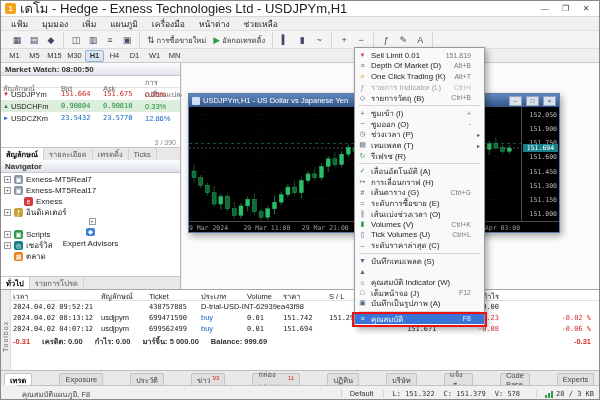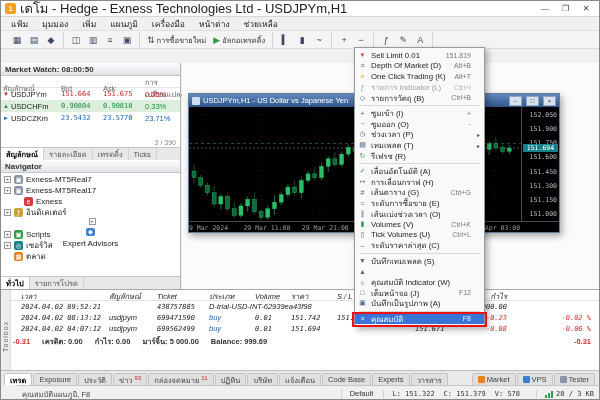--- a/index.html
+++ b/index.html
@@ -80,33 +80,33 @@
   .ctx-row.disabled .ctx-right { color:#b5b5b5; }
   .ctx-row.selected { background:#3875d7; color:#fff; }
   .ctx-row.selected .ctx-right, .ctx-row.selected .ctx-icon { color:#eef3ff; }
   .ctx-row.annotated::after { content:""; position:absolute; left:-3px; right:-3px; top:-2px; bottom:-3px; border:2px solid #e81212; pointer-events:none; }
 
   
   #toolbox { position:absolute; left:0; right:0; top:288px; height:81px; background:#fff; border-top:1px solid #a8a8a8; }
   .side-strip { position:absolute; left:0; top:0; bottom:0; width:10px; background:#ededed; border-right:1px solid #ddd; }
   .side-label { position:absolute; left:1px; top:62px; transform:rotate(-90deg); transform-origin:0 0; font-size:7px; color:#666; letter-spacing:1px; white-space:nowrap; }
   .tbx { margin-left:10px; }
-  .tbx-grid { display:grid; grid-template-columns:88px 48px 52px 46px 36px 46px 44px 34px 44px 52px 1fr; align-items:center; height:11px; padding:0 4px 0 10px;font-style:italic; }
+  .tbx-grid { display:grid; grid-template-columns:88px 48px 52px 46px 36px 46px 44px 34px 44px 52px 1fr; align-items:center; height:11px; padding:0 4px 0 2px; }
   .tbx-head { font-size:7.5px; color:#666; border-bottom:1px solid #e0e0e0; }
   .tbx-cell { white-space:nowrap; overflow:visible; font-size:7.5px; color:#222; }
   .tbx-cell.num { font-family:"DejaVu Sans Mono",monospace; font-size:7px; }
   .tbx-cell.r { text-align:right; padding-right:4px; }
   .tbx-cell.loss { color:#d32f2f; }
   .tbx-cell.buy { color:#1565c0; }
   .tbx-summary { display:flex; gap:12px; align-items:center; height:12px; padding:2px 4px 0 2px; font-size:7.5px; font-weight:bold; color:#333; position:relative; }
   .tbx-summary .neg { color:#d32f2f; }
   .tbx-total { position:absolute; right:8px; color:#d32f2f; }
 
   
-  #btabs { position:absolute; left:0; right:0; top:369px; height:15px; background:#e9e9e9; border-top:1px solid #bcbcbc; display:flex; align-items:flex-end; padding:0 3px; }
+  #btabs { position:absolute; left:0; right:0; top:369px; height:15px; background:#e9e9e9; border-top:1px solid #bcbcbc; display:flex; align-items:flex-end; padding:0 3px;gap:26px; }
   .btab { height:12px; display:flex; align-items:center; gap:2px; padding:0 5px; margin-right:1px; background:#e0e0e0; border:1px solid #c4c4c4; border-bottom:none; border-radius:2px 2px 0 0; font-size:7.5px; color:#444; }
   .btab.active { background:#fff; color:#000; font-weight:bold; }
   .btab .badge { color:#d32222; font-size:6px; position:relative; top:-2px; }
   .btabs-right { margin-left:auto; display:flex; }
   .btab .ticon { width:7px; height:7px; border-radius:1px; display:inline-block; }
 
   
   #status { position:absolute; left:16px; right:0; top:384px; height:16px; background:#f0f0f0; border-top:1px solid #c4c4c4; display:flex; align-items:center; font-size:7.5px; color:#333; padding:0 5px; gap:10px; }
   .status-hint { flex:1; color:#444; }
   .status-seg { border-left:1px solid #d2d2d2; padding-left:8px; display:flex; align-items:center; gap:3px; font-family:"DejaVu Sans Mono",monospace; font-size:7px; }
@@ -200,20 +200,31 @@
         </div>
         <div class="tb-btn">
           <span>✎</span>
         </div>
         <div class="tb-btn">
           <span>A</span>
         </div>
       </div>
     </div>
 
+  <div class="tfbar" id="tfbar">
+      <div class="tf-btn">M1</div>
+      <div class="tf-btn">M5</div>
+      <div class="tf-btn">M15</div>
+      <div class="tf-btn">M30</div>
+      <div class="tf-btn active">H1</div>
+      <div class="tf-btn">H4</div>
+      <div class="tf-btn">D1</div>
+      <div class="tf-btn">W1</div>
+      <div class="tf-btn">MN</div>
+    </div>
 
   <div id="left-panel">
     <div class="panel-header">
       <span>Market Watch: 08:00:50</span>
     </div>
     <div class="mw-cols" id="mw-cols">
         <span>สัญลักษณ์</span>
         <span>Bid</span>
         <span>Ask</span>
         <span>การเปลี่ยนแปลง</span>
@@ -237,21 +248,21 @@
           <span class="num">0.90818</span>
           <span class="chg">0.33%</span>
         </div>
         <div class="mw-row flat">
           <span class="mw-sym">
             <span class="mw-arrow" style="color: rgb(21, 101, 192);">►</span>
             <span>USDCZKm</span>
           </span>
           <span class="num">23.5432</span>
           <span class="num">23.5770</span>
-          <span class="chg">23.71%</span>
+          <span class="chg">12.86%</span>
         </div>
       </div>
     <div class="mw-fill"></div>
     <div class="mw-footer">3 / 390</div>
     <div class="mini-tabs" id="mw-tabs">
         <span class="mini-tab active">สัญลักษณ์</span>
         <span class="mini-tab">รายละเอียด</span>
         <span class="mini-tab">เทรดดิ้ง</span>
         <span class="mini-tab">Ticks</span>
       </div>

